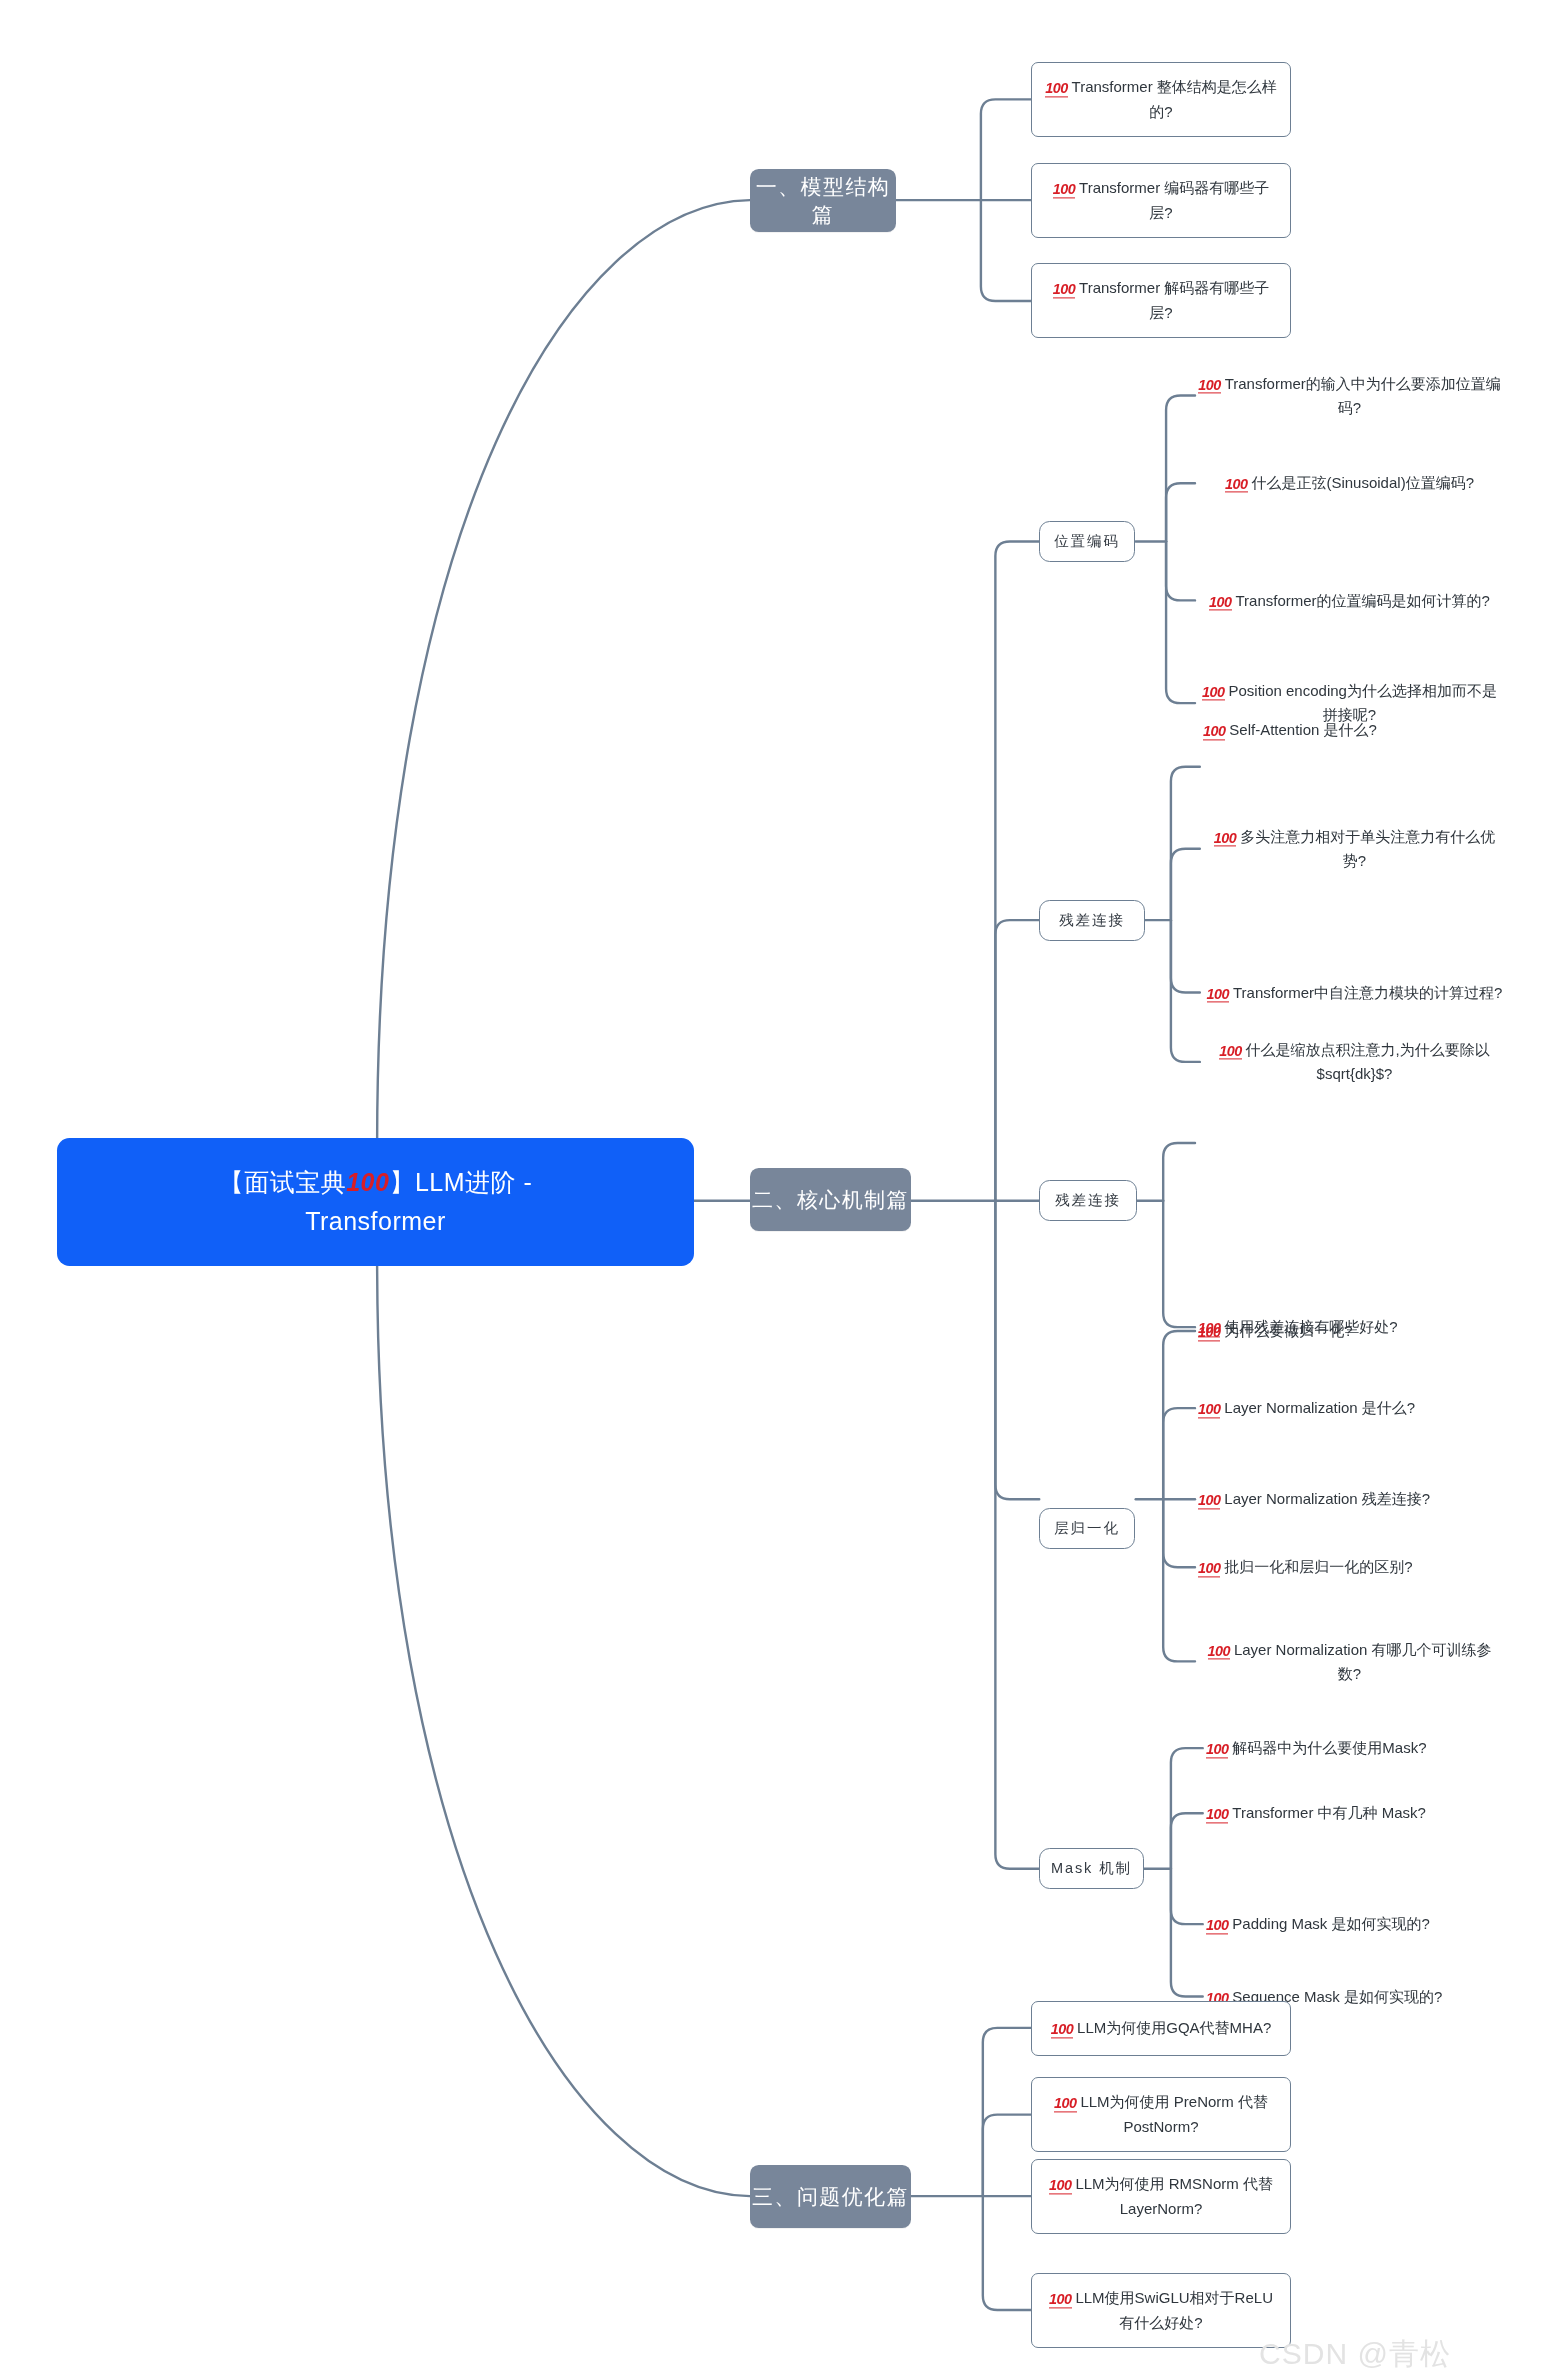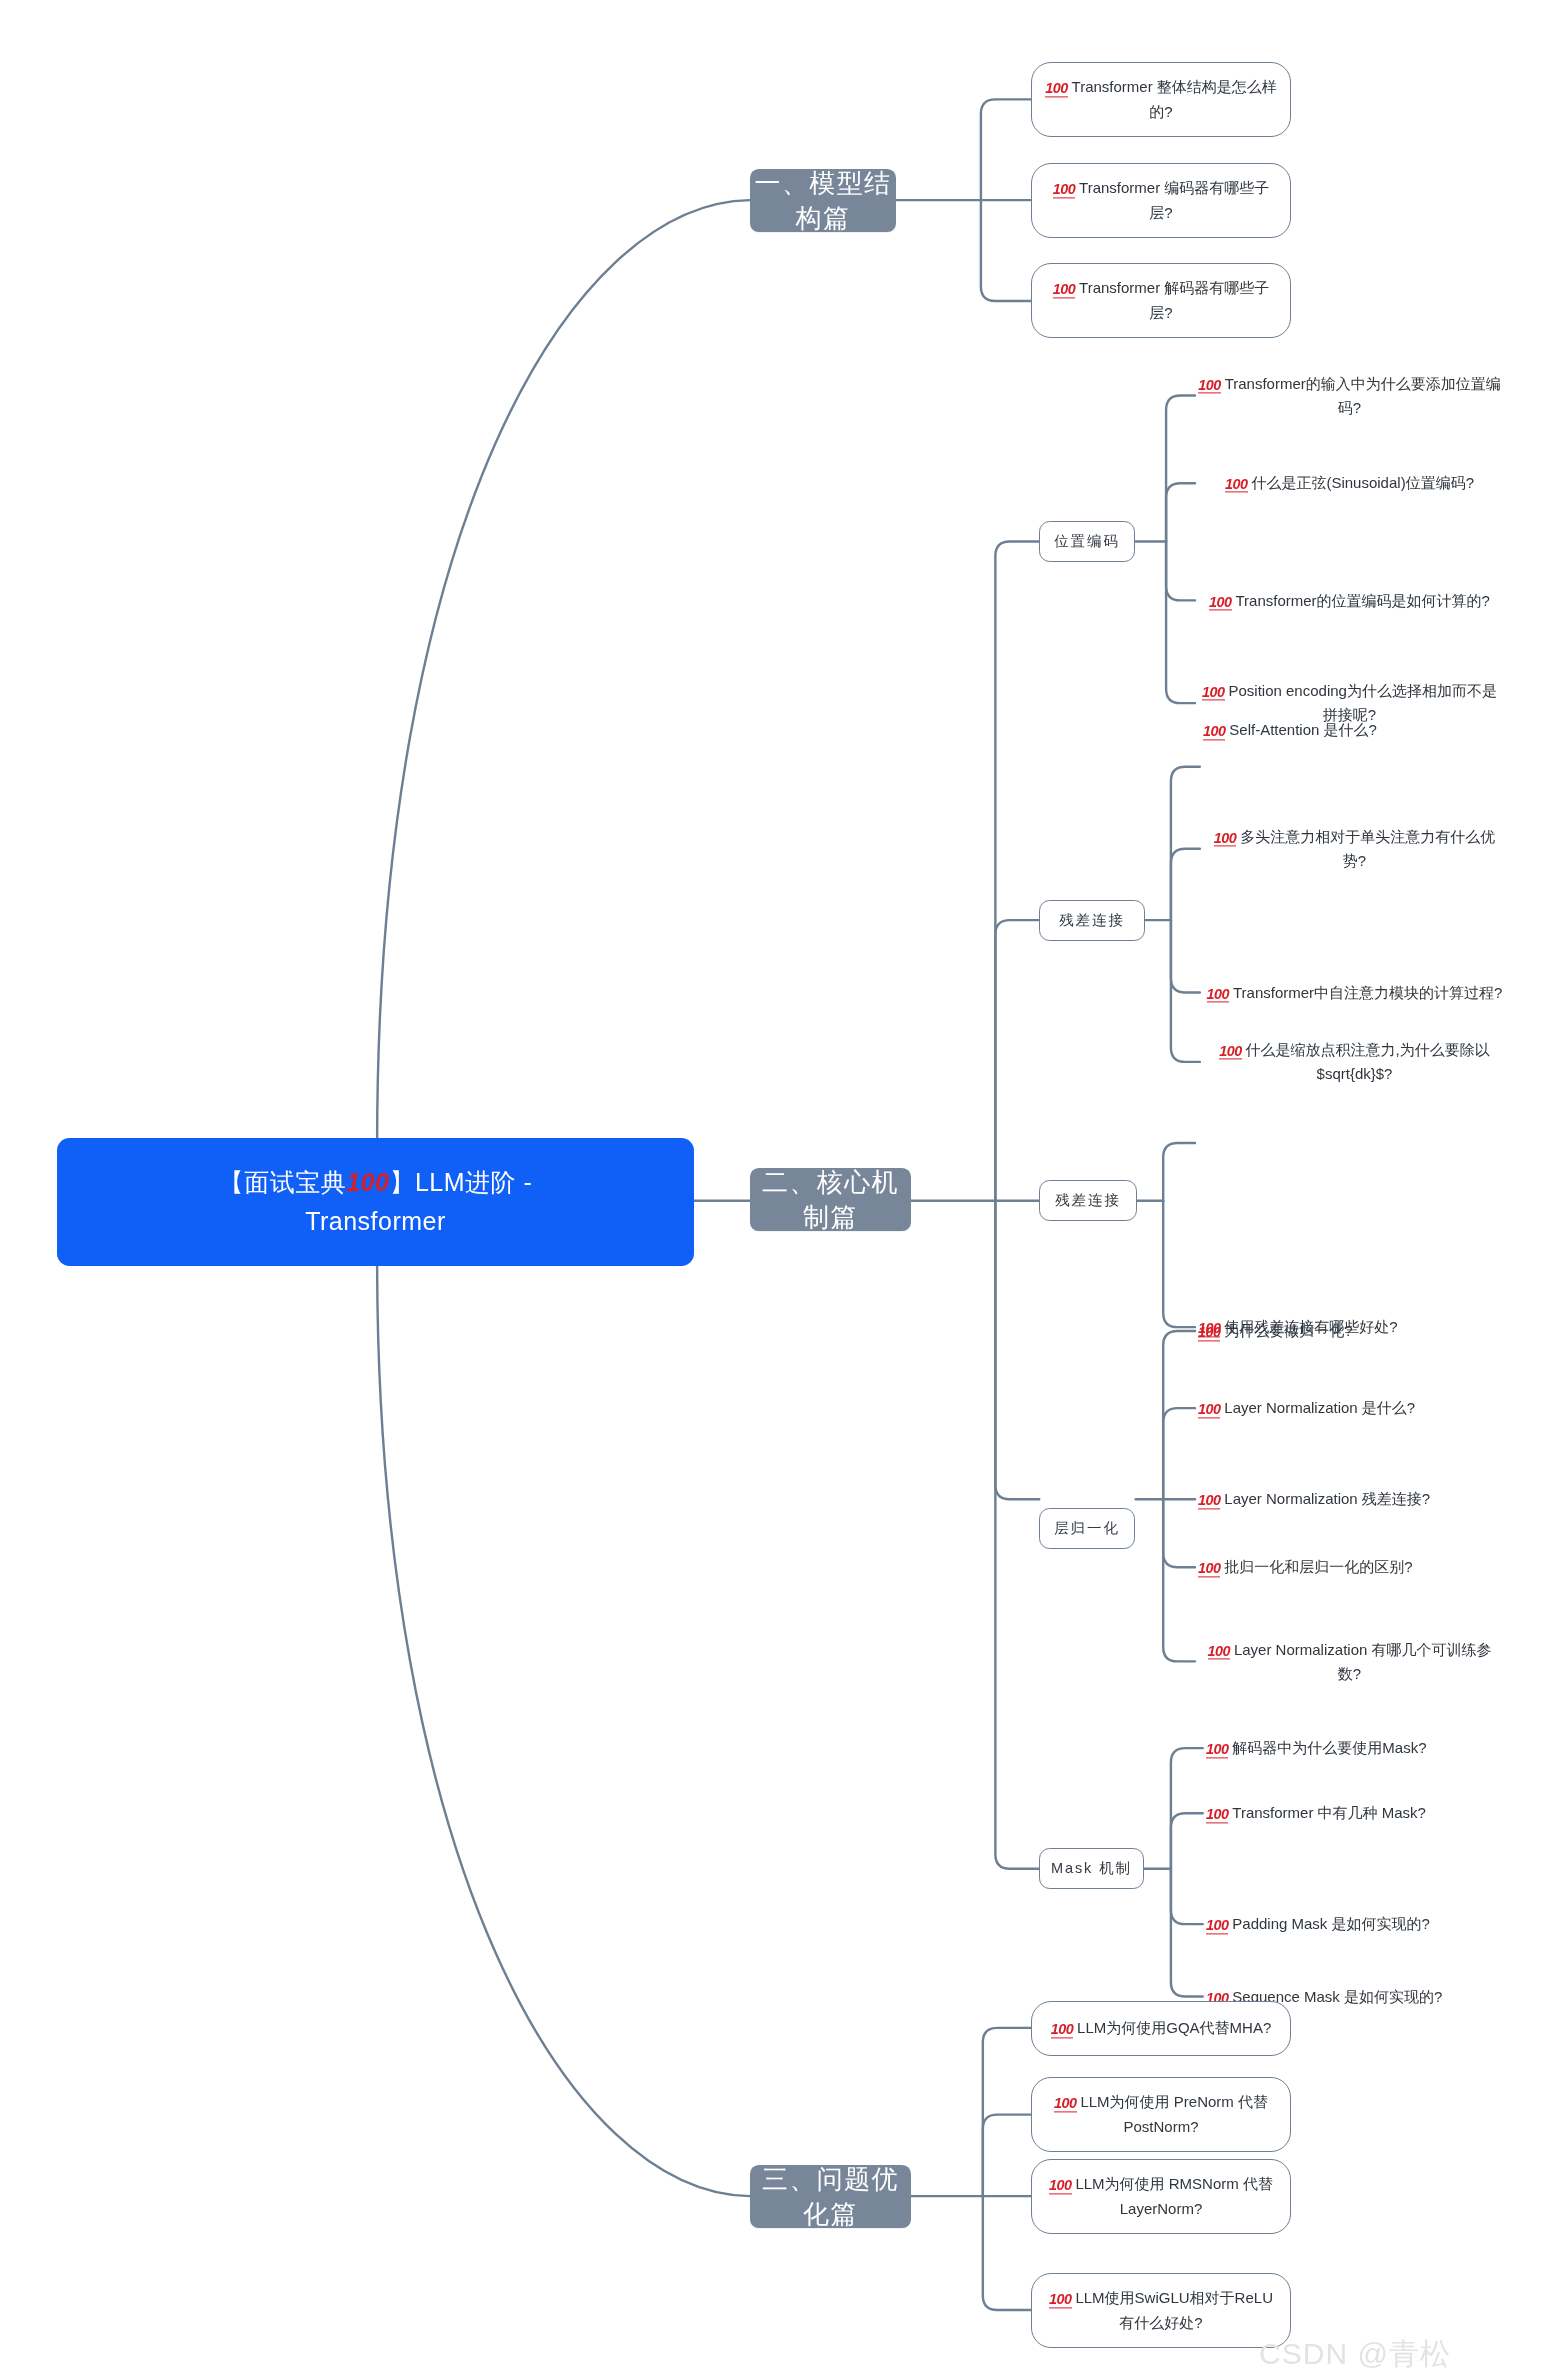--- a/index.html
+++ b/index.html
@@ -25,41 +25,41 @@
     font-size:25px;
     letter-spacing:0.5px;
     padding:0 19.3px;
   }
   .root .emoji100 { color:#d81e26; font-style:italic; font-weight:bold; }
 
   .branch {
     background:#78869a;
     border-radius:8.7px;
     color:#ffffff;
-    font-size:26px;
+    font-size:21px;
     letter-spacing:1.4px;
     text-align:center;
     box-shadow:0 1px 0 rgba(0,0,0,0.05);
   }
 
   .subnode {
     background:#ffffff;
     border:1.9px solid #6d7f93;
     border-radius:10.6px;
     color:#333a42;
     font-size:14.5px;
     letter-spacing:1.9px;
     text-align:center;
     padding:0 6.8px;
   }
 
   .leafbox {
     background:#ffffff;
     border:1.9px solid #6d7f93;
-    border-radius:20px;
+    border-radius:7px;
     color:#2f363d;
     font-size:15px;
     line-height:1.62;
     text-align:center;
     padding:4.8px 10.6px;
     display:flex;
     align-items:center;
     justify-content:center;
   }
 

